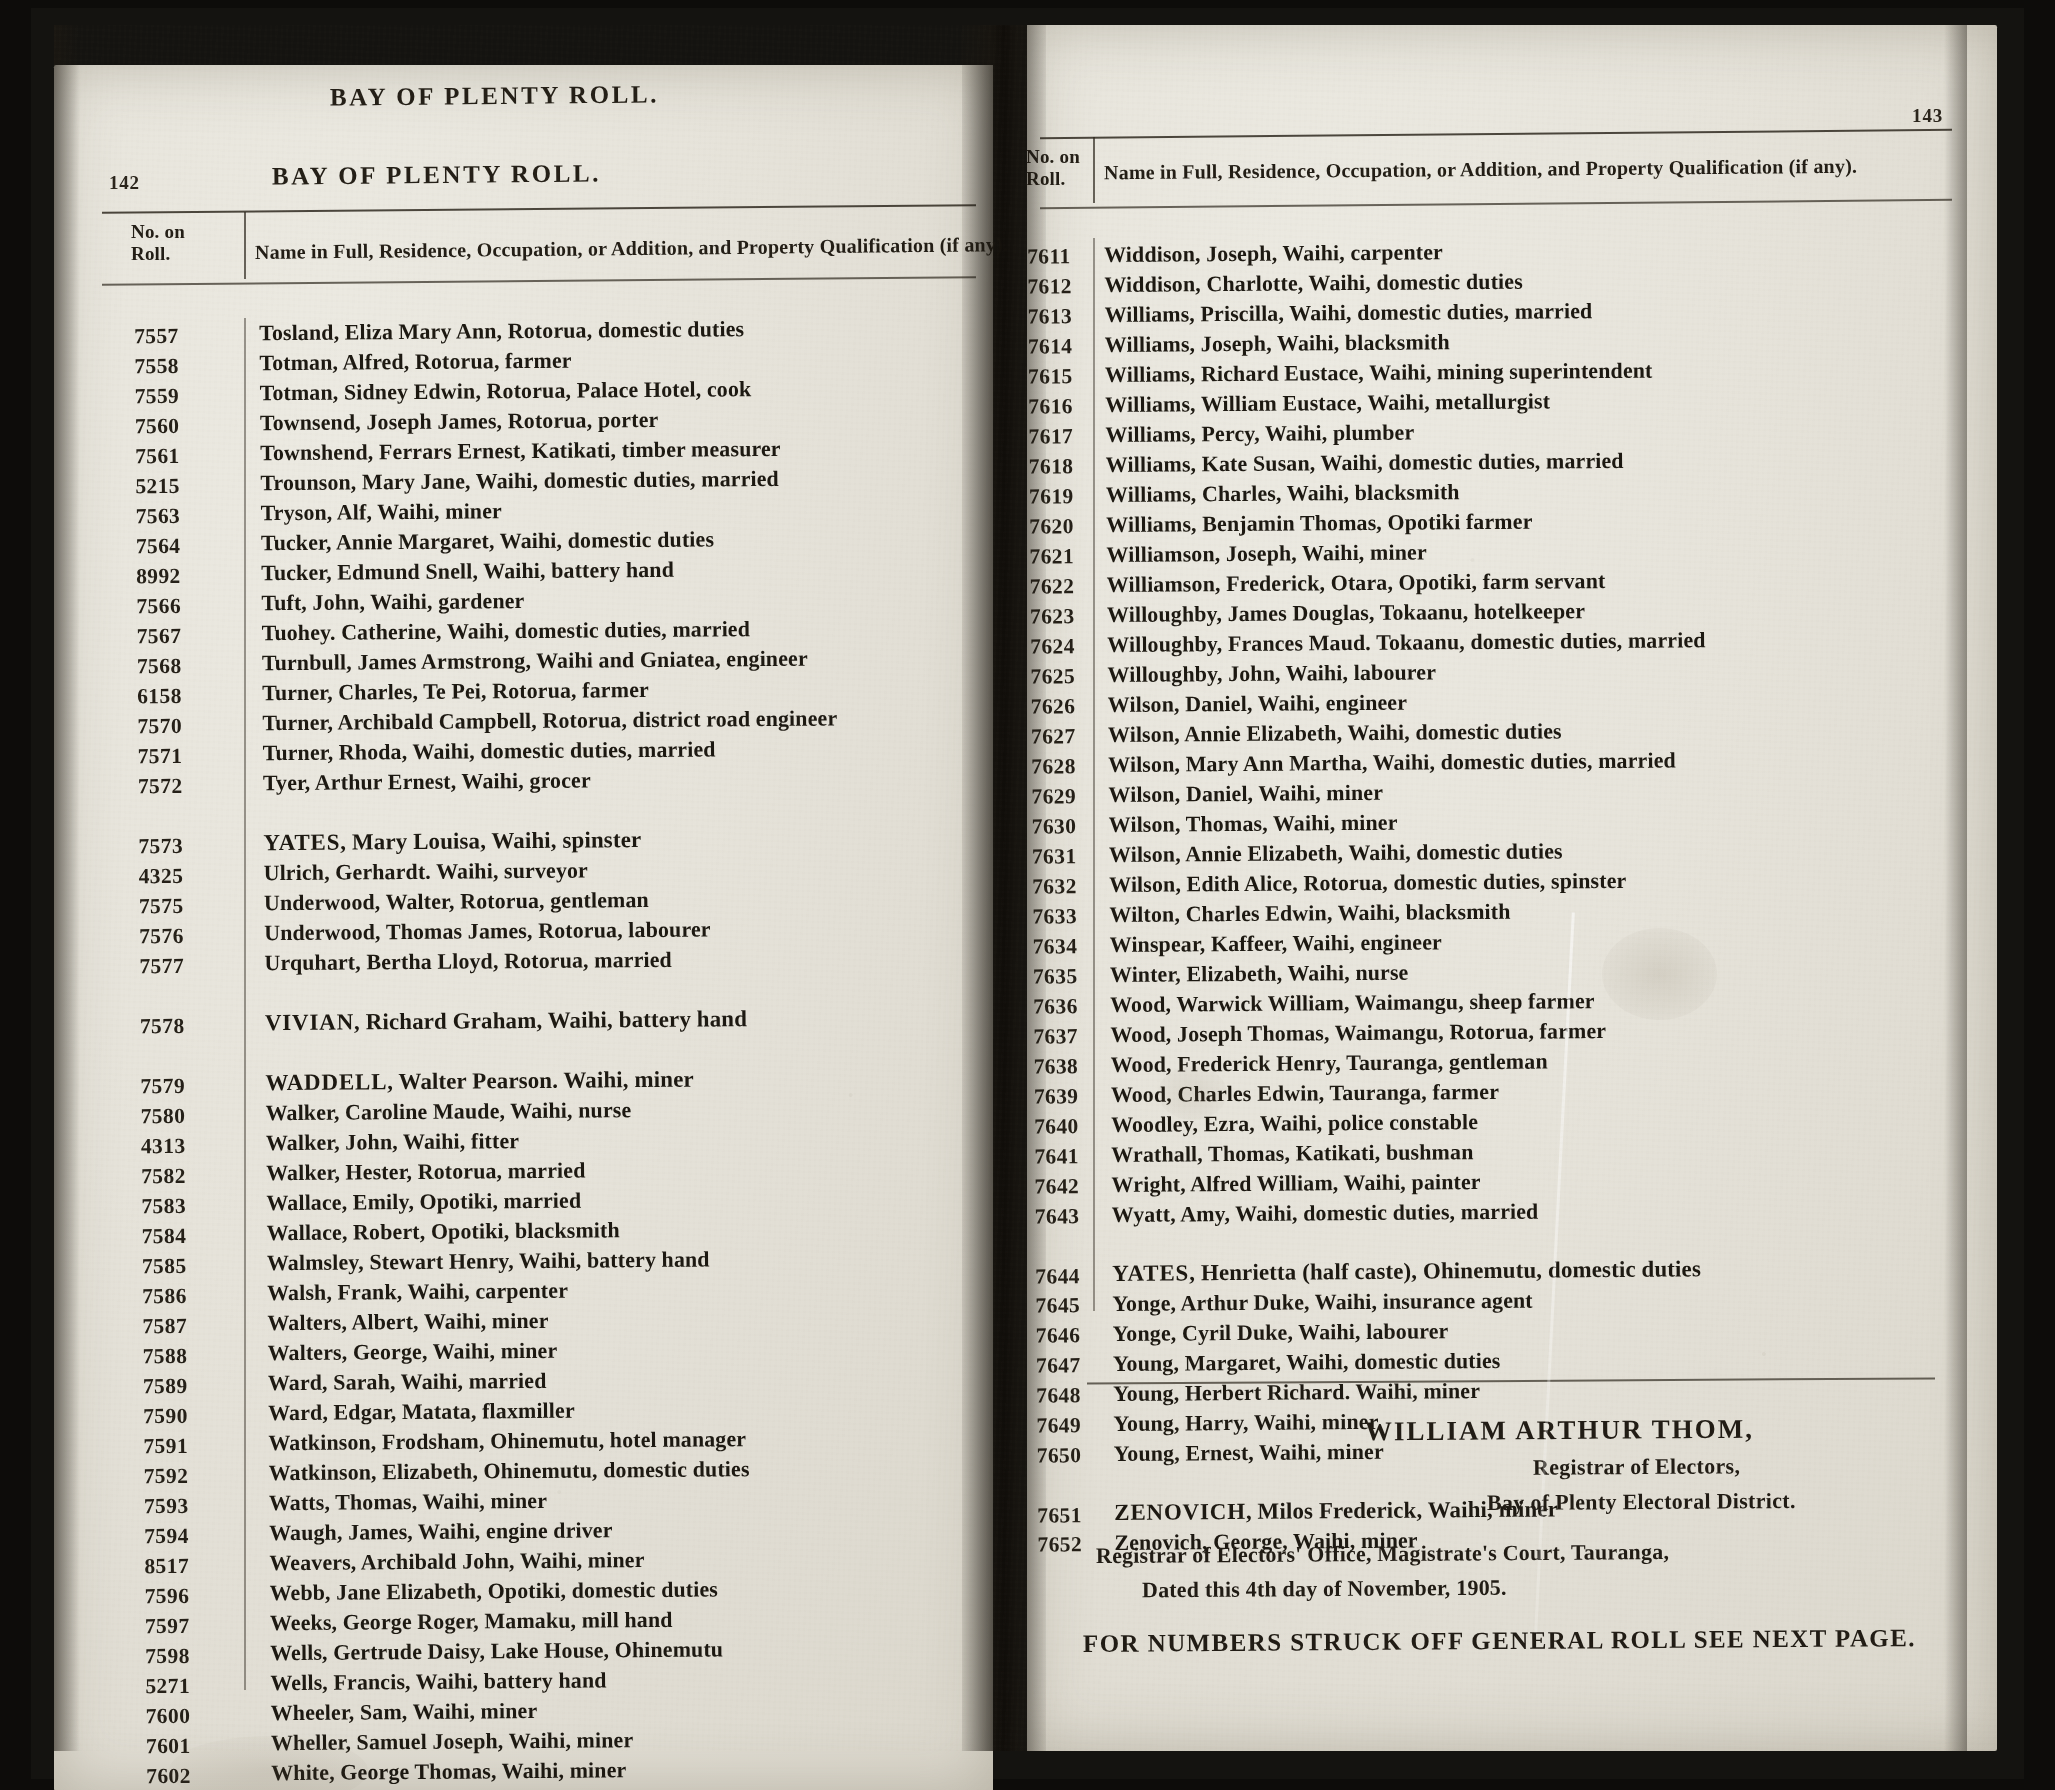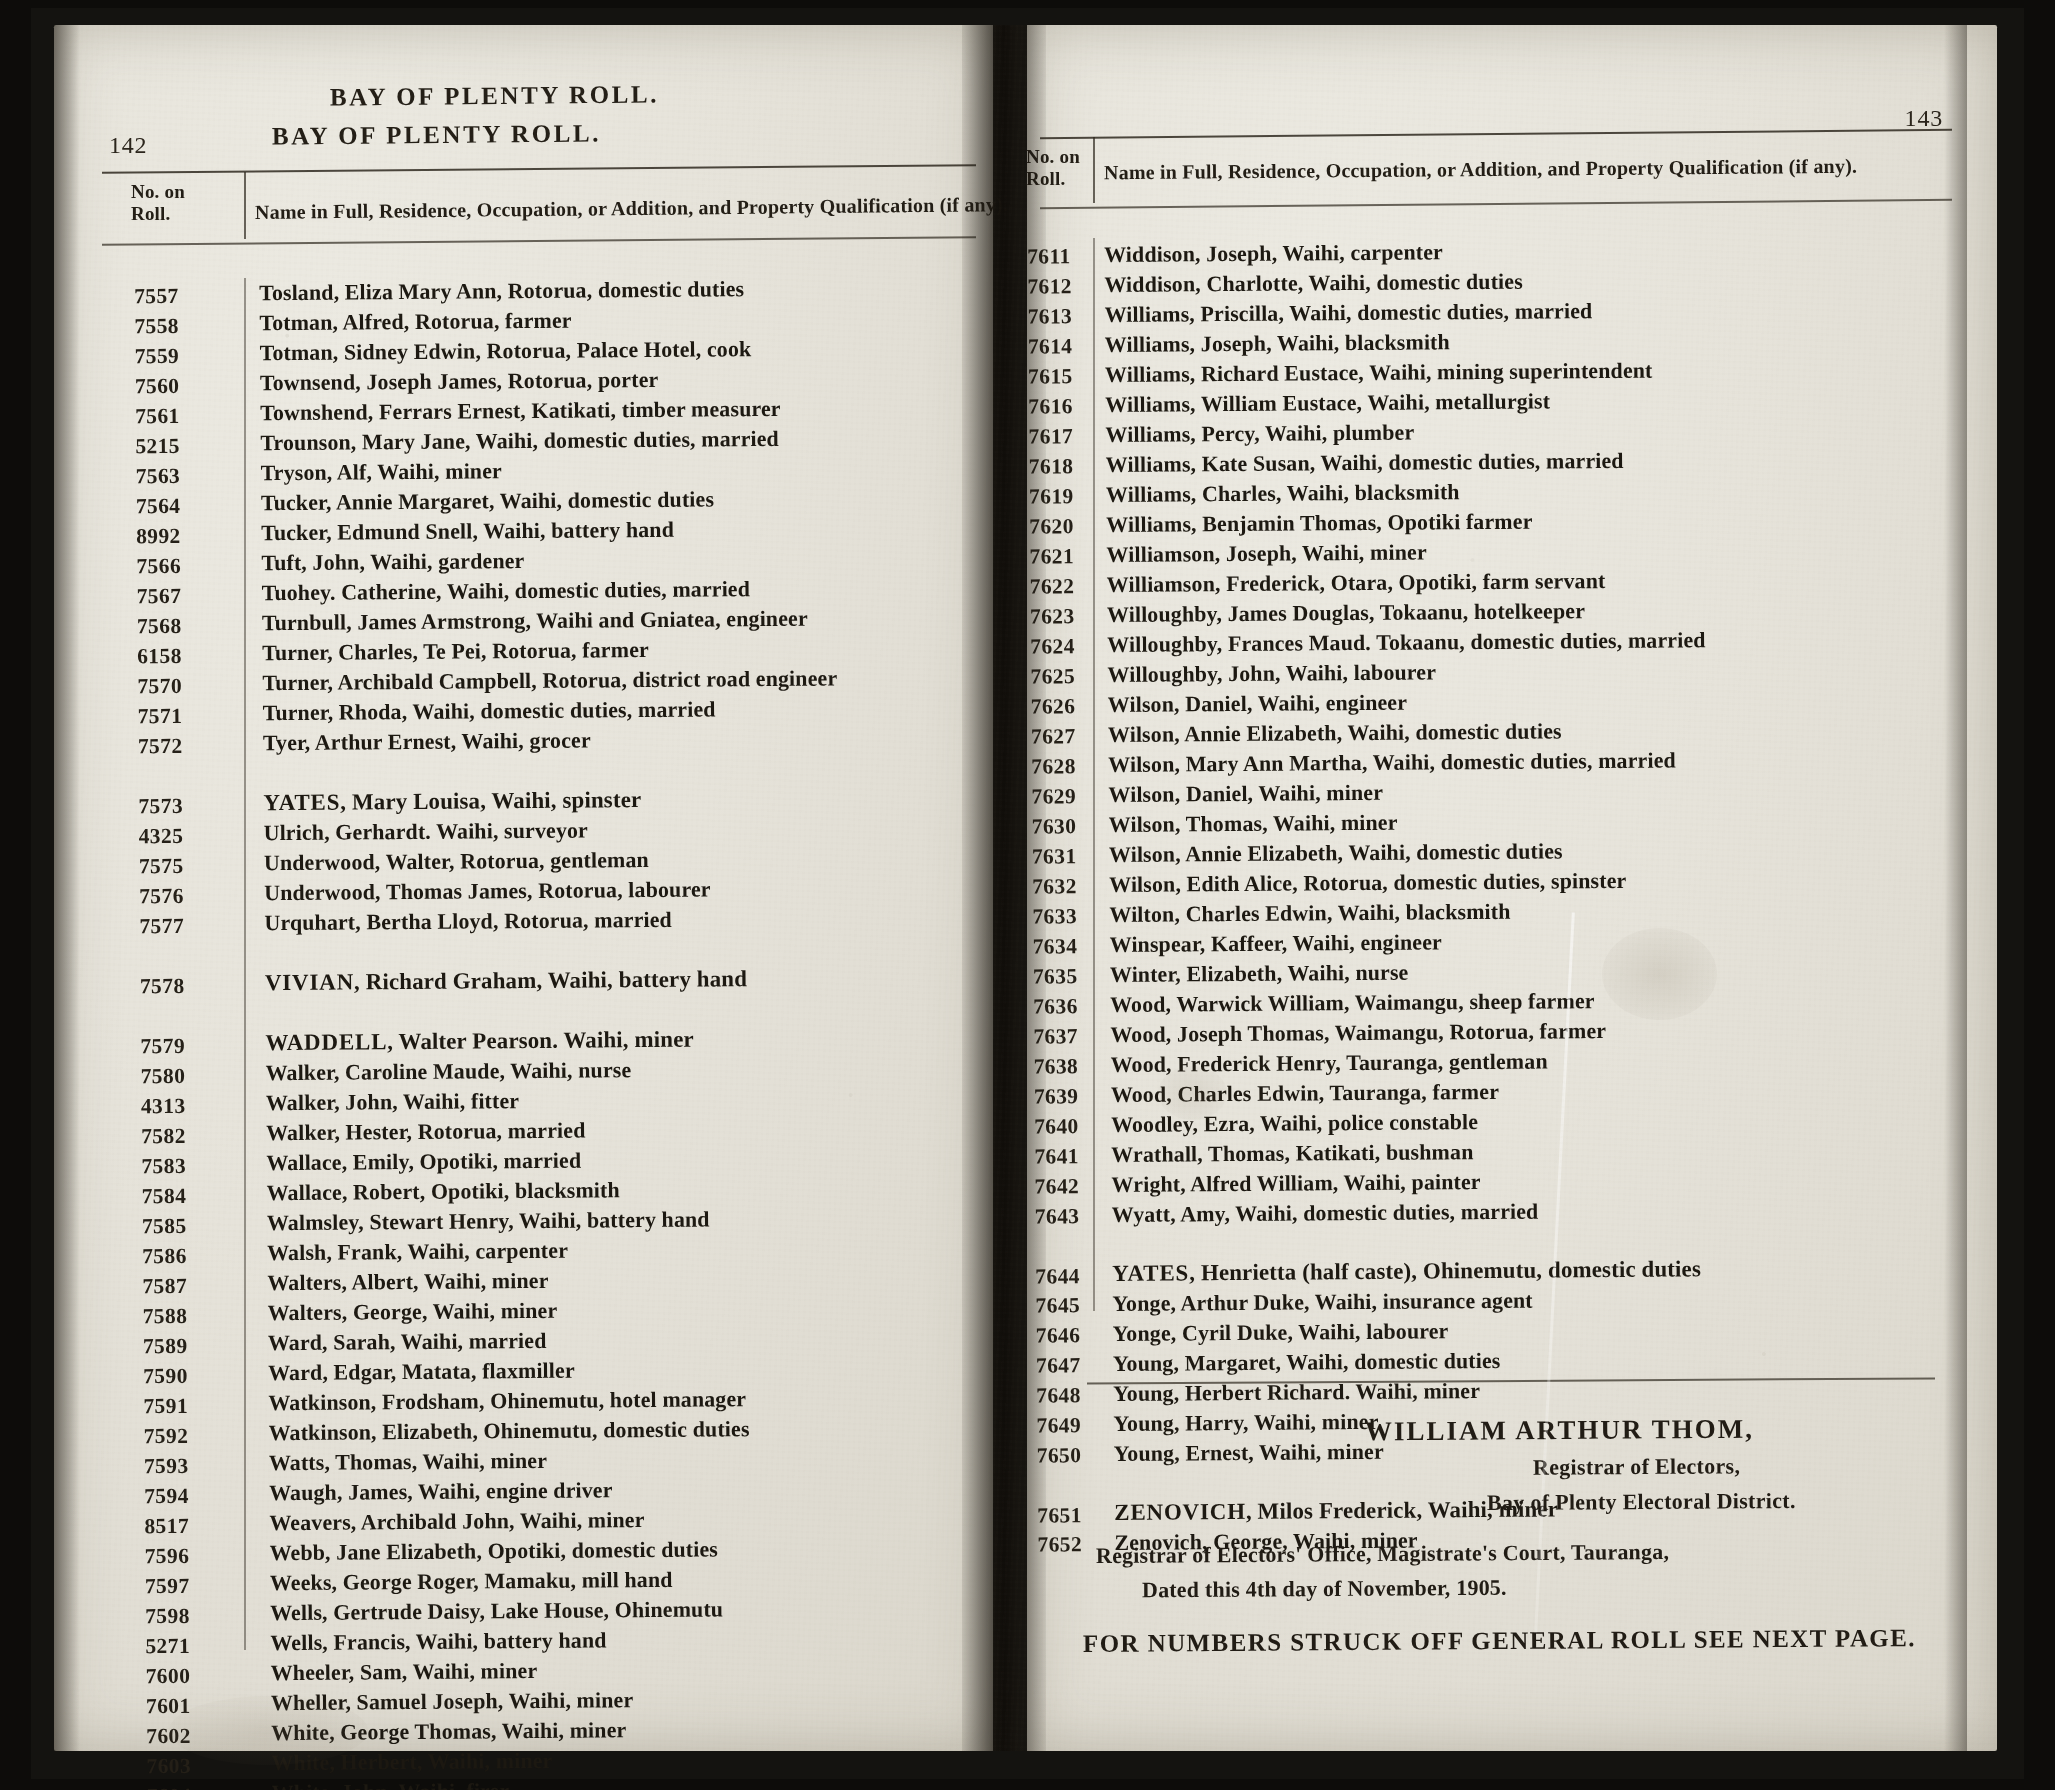--- a/index.html
+++ b/index.html
@@ -39,20 +39,21 @@
     top: 17px;
     background:
       radial-gradient(ellipse at 30% 20%, #eceae2 0%, #e6e3da 45%, #dad6cb 100%);
     box-shadow: inset 0 0 61px rgba(140,133,115,0.45);
   }
   #page-left {
     left: 23px;
     width: 939px;
     height: 1726px;
     border-radius: 2.3px 0 0 2.3px;
+    margin-top: 40px;
   }
   #page-right {
     left: 996px;
     width: 970px;
     height: 1726px;
     border-radius: 0 2.3px 2.3px 0;
   }
 
   
   #gutter {
@@ -105,22 +106,22 @@
 
   
   .page-inner {
     position: absolute;
     inset: 0;
     color: #17140f;
   }
 
   .folio {
     position: absolute;
-    font-weight: normal;
-    font-size: 24px;
+    font-weight: bold;
+    font-size: 19px;
     letter-spacing: 0.8px;
     color: #2a241b;
   }
   #folio-left  { left: 55px;  top: 107px; }
   #folio-right { right: 54px; top: 80px; }
 
   .running-head {
     position: absolute;
     font-weight: bold;
     font-size: 25px;

